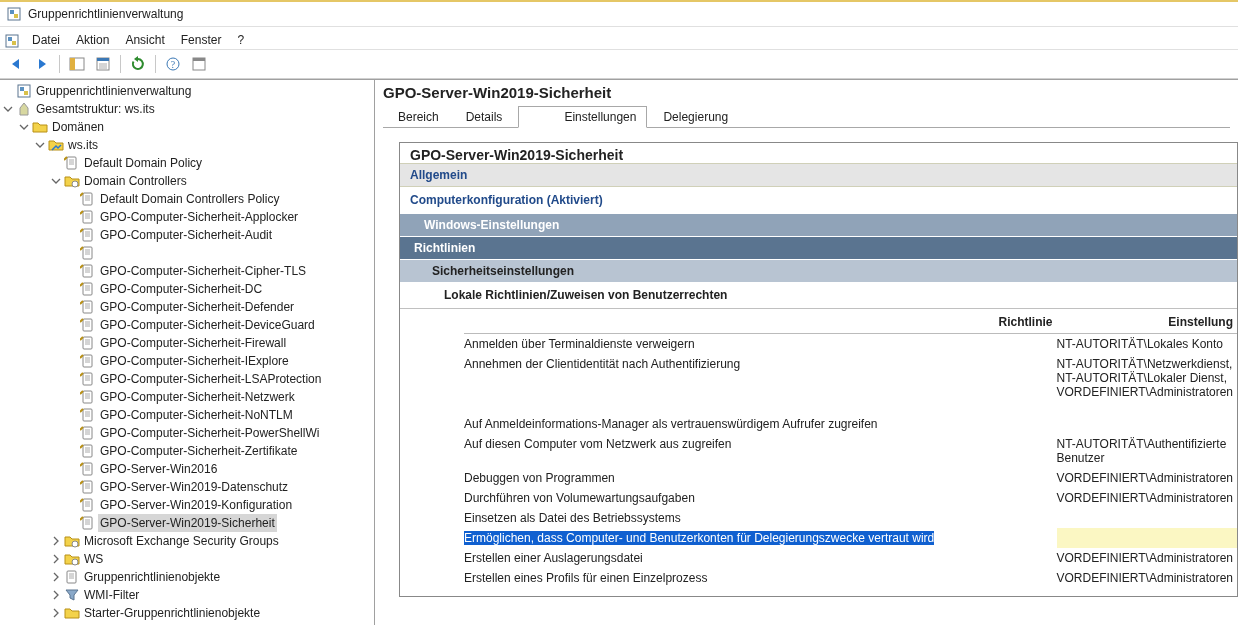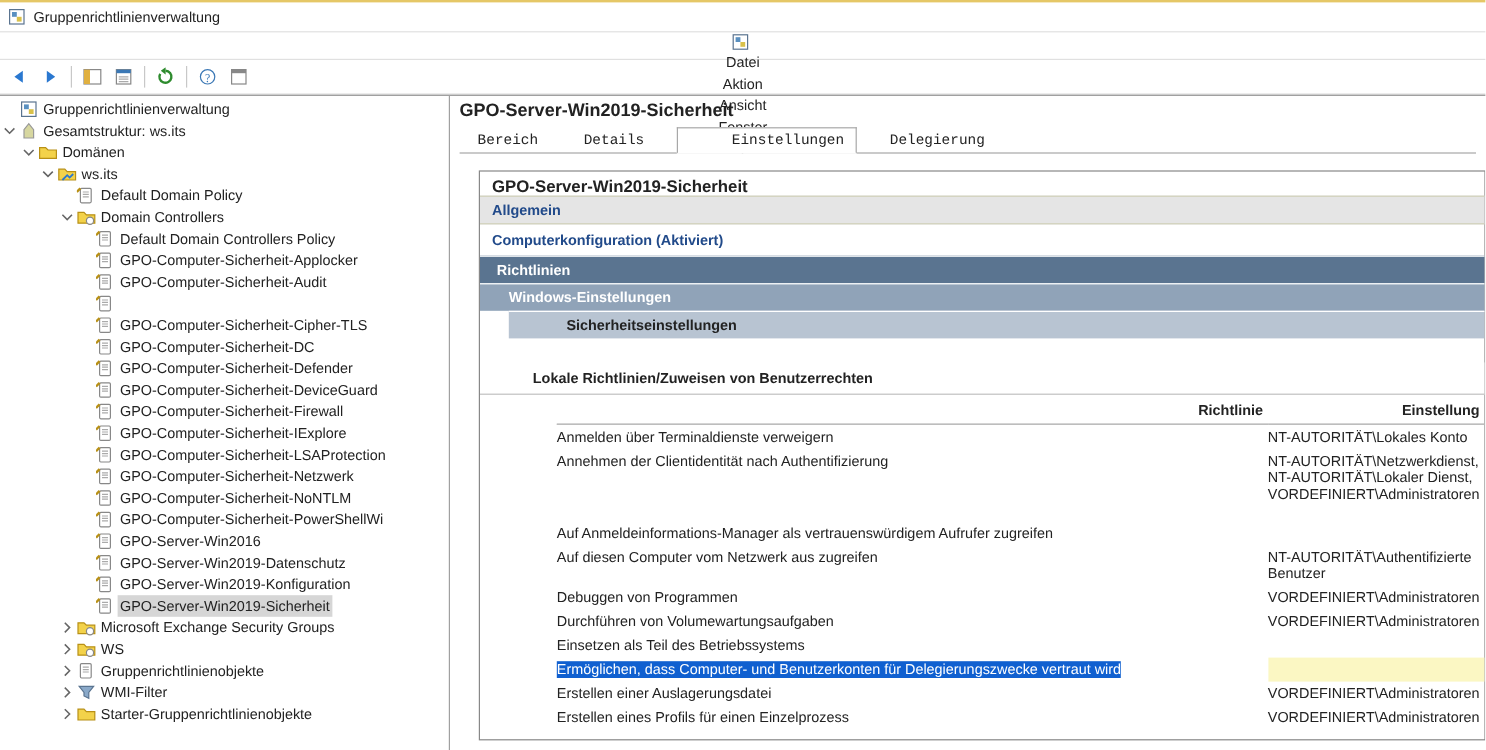--- a/index.html
+++ b/index.html
@@ -2,55 +2,55 @@
 <html><head>
 <meta charset="utf-8">
 <style>
   html, body { margin:0; padding:0; font-family:"Segoe UI", Tahoma, sans-serif; font-size:12px; color:#222; background:#fff; overflow:hidden; width:1238px; height:625px; }
   .window { width:1238px; height:625px; border-top:2px solid #e5c766; background:#fff; display:flex; flex-direction:column; }
   
   .titlebar { height:24px; display:flex; align-items:center; padding:0 6px; border-bottom:1px solid #e0e0e0; }
   .titlebar .app-icon { width:16px; height:16px; margin-right:6px; }
   .titlebar .title { font-size:12px; }
   
-  .menubar { height:22px; display:flex; align-items:center; padding:0 4px; border-bottom:1px solid #e0e0e0;flex-direction:column; }
+  .menubar { height:22px; display:flex; align-items:flex-end; padding:0 4px; border-bottom:1px solid #e0e0e0; }
   .menubar .mico { width:16px; height:16px; margin-right:4px; }
   .menubar .mitem { padding:2px 8px; cursor:default; }
   
   .toolbar { height:28px; display:flex; align-items:center; padding:0 4px; border-bottom:1px solid #d0d0d0; gap:2px; }
   .tbtn { width:22px; height:22px; display:flex; align-items:center; justify-content:center; border:1px solid transparent; }
   .tsep { width:1px; height:18px; background:#c8c8c8; margin:0 3px; }
   
   .body { flex:1; display:flex; border-top:1px solid #a0a0a0; overflow:hidden; }
   .tree-pane { width:374px; border-right:1px solid #a0a0a0; overflow:hidden; padding-top:2px; }
   .tree { font-size:12px; line-height:18px; }
   .row { display:flex; align-items:center; height:18px; white-space:nowrap; }
   .tw { width:16px; height:16px; display:flex; align-items:center; justify-content:center; color:#666; font-size:10px; }
   .ico { width:16px; height:16px; margin-right:2px; flex:0 0 16px; }
   .lbl { padding:0 2px; }
   .sel .lbl { background:#d6d6d6; }
   .indent { display:inline-block; }
   
   .right-pane { flex:1; display:flex; flex-direction:column; overflow:hidden; }
   .gpo-header { padding:4px 8px 0 8px; }
   .gpo-title { font-weight:bold; font-size:15px; }
-  .tabs { display:flex; border-bottom:1px solid #a8a8a8; margin-top:4px; padding-left:4px; gap:16px;font-family:Liberation Mono, monospace; }
+  .tabs { display:flex; border-bottom:1px solid #a8a8a8; margin-top:4px; padding-left:4px; gap:5px; }
   .tab { padding:3px 10px; font-size:12px; border:1px solid transparent; position:relative; top:1px; cursor:default; }
   .tab.active { border:1px solid #a8a8a8; border-bottom:1px solid #fff; background:#fff;padding-left:45px; }
   .report-outer { flex:1; overflow:auto; padding:14px 0 0 24px; }
   .report { border:1px solid #888; font-size:12px; }
   .report .inner-title { font-weight:bold; font-size:14px; padding:4px 10px 0 10px; }
   .report .inner-sub { padding:0 10px 6px 10px; color:#333; }
   .band { padding:4px 10px; font-size:12px; }
   .band.link { color:#214a8a; font-weight:bold; background:#e5e5e5; border-top:1px solid #d0d0b8; border-bottom:1px solid #d0d0b8; }
   .band.linkplain { color:#214a8a; font-weight:bold; padding-top:6px; padding-bottom:6px; }
   .band.h1 { background:#5a7490; color:#fff; font-weight:bold; border-top:1px solid #fff; padding-left:14px; }
   .band.h2 { background:#90a3b8; color:#fff; font-weight:bold; border-top:1px solid #fff; padding-left:24px; }
-  .band.h3 { background:#b8c4d2; color:#222; font-weight:bold; border-top:1px solid #fff; padding-left:48px;margin-left:24px; }
-  .band.h4 { background:#fff; color:#222; font-weight:bold; padding:6px 10px 6px 44px; border-bottom:1px solid #c0c0c0;margin-top:20px; }
+  .band.h3 { background:#b8c4d2; color:#222; font-weight:bold; border-top:1px solid #fff; padding-left:32px; }
+  .band.h4 { background:#fff; color:#222; font-weight:bold; padding:6px 10px 6px 44px; border-bottom:1px solid #c0c0c0; }
   .tbl-region { padding:0 0 8px 64px; }
   .tbl { width:100%; border-collapse:collapse; font-size:12px; }
   .tbl th { text-align:right; font-weight:bold; padding:6px 4px 4px 0; border-bottom:1px solid #bbb; }
   .tbl td { padding:3px 4px 3px 0; vertical-align:top; }
   .tbl td.c0 { width:600px; }
   .tbl tr.hl td.c0 span { background:#1060d0; color:#fff; }
   .tbl tr.hl td.c1 { background:#fbf7c3; }
   
   svg { display:block; }
 </style>
@@ -422,20 +422,34 @@
             <span class="tw"></span>
             <span class="ico">
               <svg width="16" height="16">
                 <rect x="3" y="2" width="9" height="12" rx="1" fill="#fff" stroke="#888"></rect>
                 <line x1="5" y1="5" x2="10" y2="5" stroke="#aaa"></line>
                 <line x1="5" y1="7" x2="10" y2="7" stroke="#aaa"></line>
                 <line x1="5" y1="9" x2="10" y2="9" stroke="#aaa"></line>
                 <path d="M3 2 L0 5" stroke="#b89016" stroke-width="2"></path>
               </svg>
             </span>
+            <span class="lbl">GPO-Computer-Sicherheit-Zertifikate</span>
+          </div>
+          <div class="row">
+            <span class="indent" style="width:64px"></span>
+            <span class="tw"></span>
+            <span class="ico">
+              <svg width="16" height="16">
+                <rect x="3" y="2" width="9" height="12" rx="1" fill="#fff" stroke="#888"></rect>
+                <line x1="5" y1="5" x2="10" y2="5" stroke="#aaa"></line>
+                <line x1="5" y1="7" x2="10" y2="7" stroke="#aaa"></line>
+                <line x1="5" y1="9" x2="10" y2="9" stroke="#aaa"></line>
+                <path d="M3 2 L0 5" stroke="#b89016" stroke-width="2"></path>
+              </svg>
+            </span>
             <span class="lbl">GPO-Server-Win2016</span>
           </div>
           <div class="row">
             <span class="indent" style="width:64px"></span>
             <span class="tw"></span>
             <span class="ico">
               <svg width="16" height="16">
                 <rect x="3" y="2" width="9" height="12" rx="1" fill="#fff" stroke="#888"></rect>
                 <line x1="5" y1="5" x2="10" y2="5" stroke="#aaa"></line>
                 <line x1="5" y1="7" x2="10" y2="7" stroke="#aaa"></line>
@@ -560,22 +574,22 @@
           <div class="tab active">Einstellungen</div>
           <div class="tab">Delegierung</div>
         </div>
       </div>
 
       <div class="report-outer">
         <div class="report">
           <div class="inner-title">GPO-Server-Win2019-Sicherheit</div>
           <div class="band link">Allgemein</div>
           <div class="band linkplain">Computerkonfiguration (Aktiviert)</div>
+          <div class="band h2">Windows-Einstellungen</div>
           <div class="band h1">Richtlinien</div>
-          <div class="band h2">Windows-Einstellungen</div>
           <div class="band h3">Sicherheitseinstellungen</div>
           <div class="band h4">Lokale Richtlinien/Zuweisen von Benutzerrechten</div>
 
           <div class="tbl-region">
             <table class="tbl">
               <thead>
                 <tr>
                   <th class="c0">Richtlinie</th>
                   <th class="c1">Einstellung</th>
                 </tr>
@@ -603,21 +617,21 @@
                   </tr>
                   <tr>
                     <td class="c0"><span>Debuggen von Programmen</span></td>
                     <td class="c1">VORDEFINIERT\Administratoren</td>
                   </tr>
                   <tr>
                     <td class="c0"><span>Durchführen von Volumewartungsaufgaben</span></td>
                     <td class="c1">VORDEFINIERT\Administratoren</td>
                   </tr>
                   <tr>
-                    <td class="c0"><span>Einsetzen als Teil des Betriebssystems</span></td>
+                    <td class="c0"><span>Einsetzen als Datei des Betriebssystems</span></td>
                     <td class="c1"></td>
                   </tr>
                   <tr class="hl">
                     <td class="c0"><span>Ermöglichen, dass Computer- und Benutzerkonten für Delegierungszwecke vertraut wird</span></td>
                     <td class="c1"></td>
                   </tr>
                   <tr>
                     <td class="c0"><span>Erstellen einer Auslagerungsdatei</span></td>
                     <td class="c1">VORDEFINIERT\Administratoren</td>
                   </tr>

